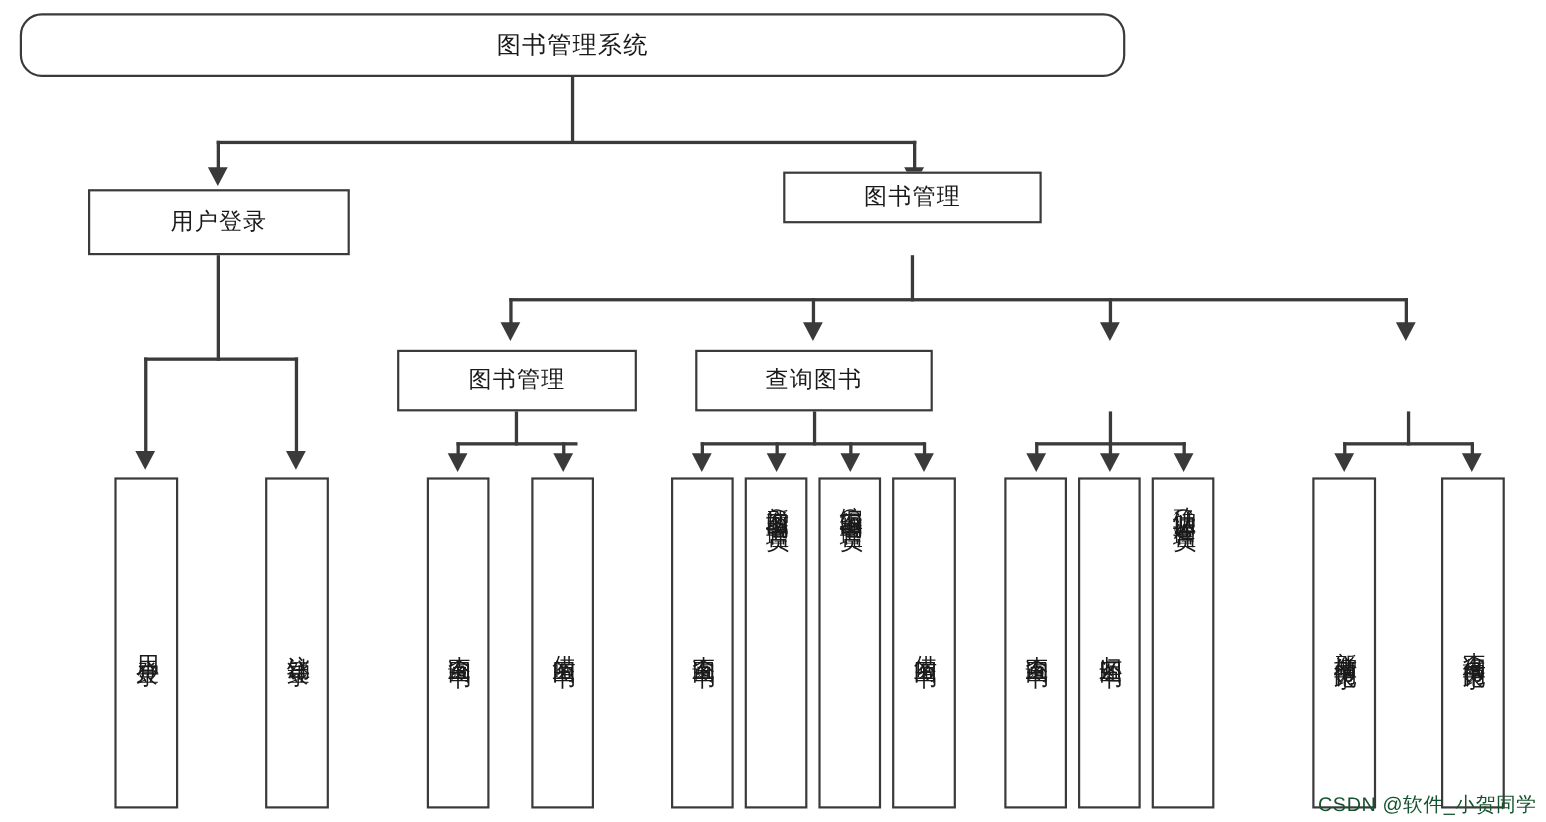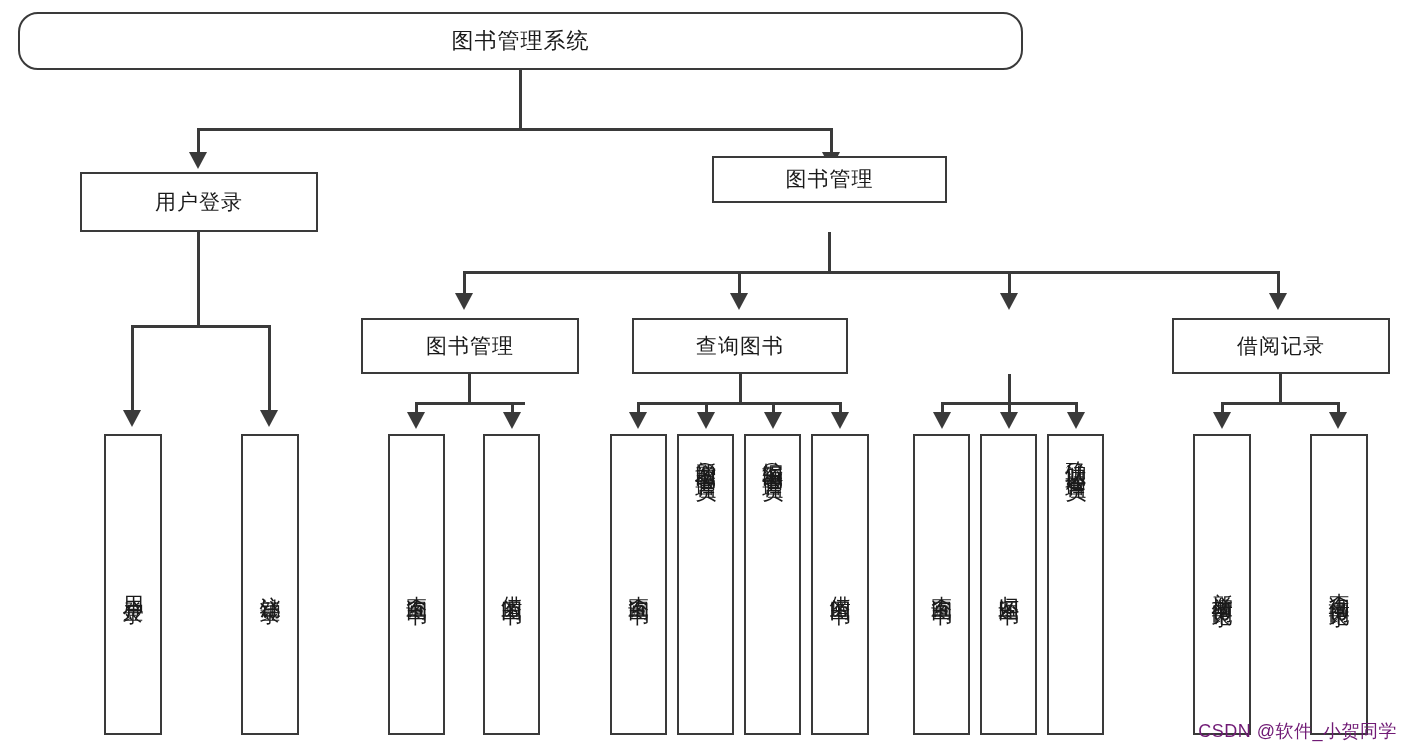--- a/index.html
+++ b/index.html
@@ -68,21 +68,21 @@
     border-left:9px solid transparent;
     border-right:9px solid transparent;
     border-top:17px solid #3a3a3a;
   }
   
   #watermark{
     position:absolute;
     right:8px;
     bottom:4px;
     font-size:18px;
-    color:#701a75;
+    color:#14532d;
     letter-spacing:0.5px;
     white-space:nowrap;
     pointer-events:none;
   }
 </style>
 </head>
 <body>
 
 <div id="diagram-root">
 
@@ -128,23 +128,20 @@
 
   <div class="node horiz" id="node-new-book-recommend" style="left:361px;top:318px;width:218px;height:56px;">
     <span class="label">图书管理</span>
   </div>
 
   <div class="node horiz" id="node-book-borrow" style="left:632px;top:318px;width:216px;height:56px;">
     <span class="label">查询图书</span>
   </div>
 
 
-  <div class="node horiz" id="node-borrow-record" style="left:1172px;top:318px;width:218px;height:56px;">
-    <span class="label">借阅记录</span>
-  </div>
 
   <div class="conn v" style="left:468px;top:374px;height:31px;"></div>
   <div class="conn h" style="left:415px;top:402px;width:110px;"></div>
   <div class="conn v" style="left:415px;top:402px;height:12px;"></div>
   <div class="arrow" style="left:407px;top:412px;"></div>
   <div class="conn v" style="left:511px;top:402px;height:12px;"></div>
   <div class="arrow" style="left:503px;top:412px;"></div>
 
   <div class="conn v" style="left:739px;top:374px;height:31px;"></div>
   <div class="conn h" style="left:637px;top:402px;width:204px;"></div>

